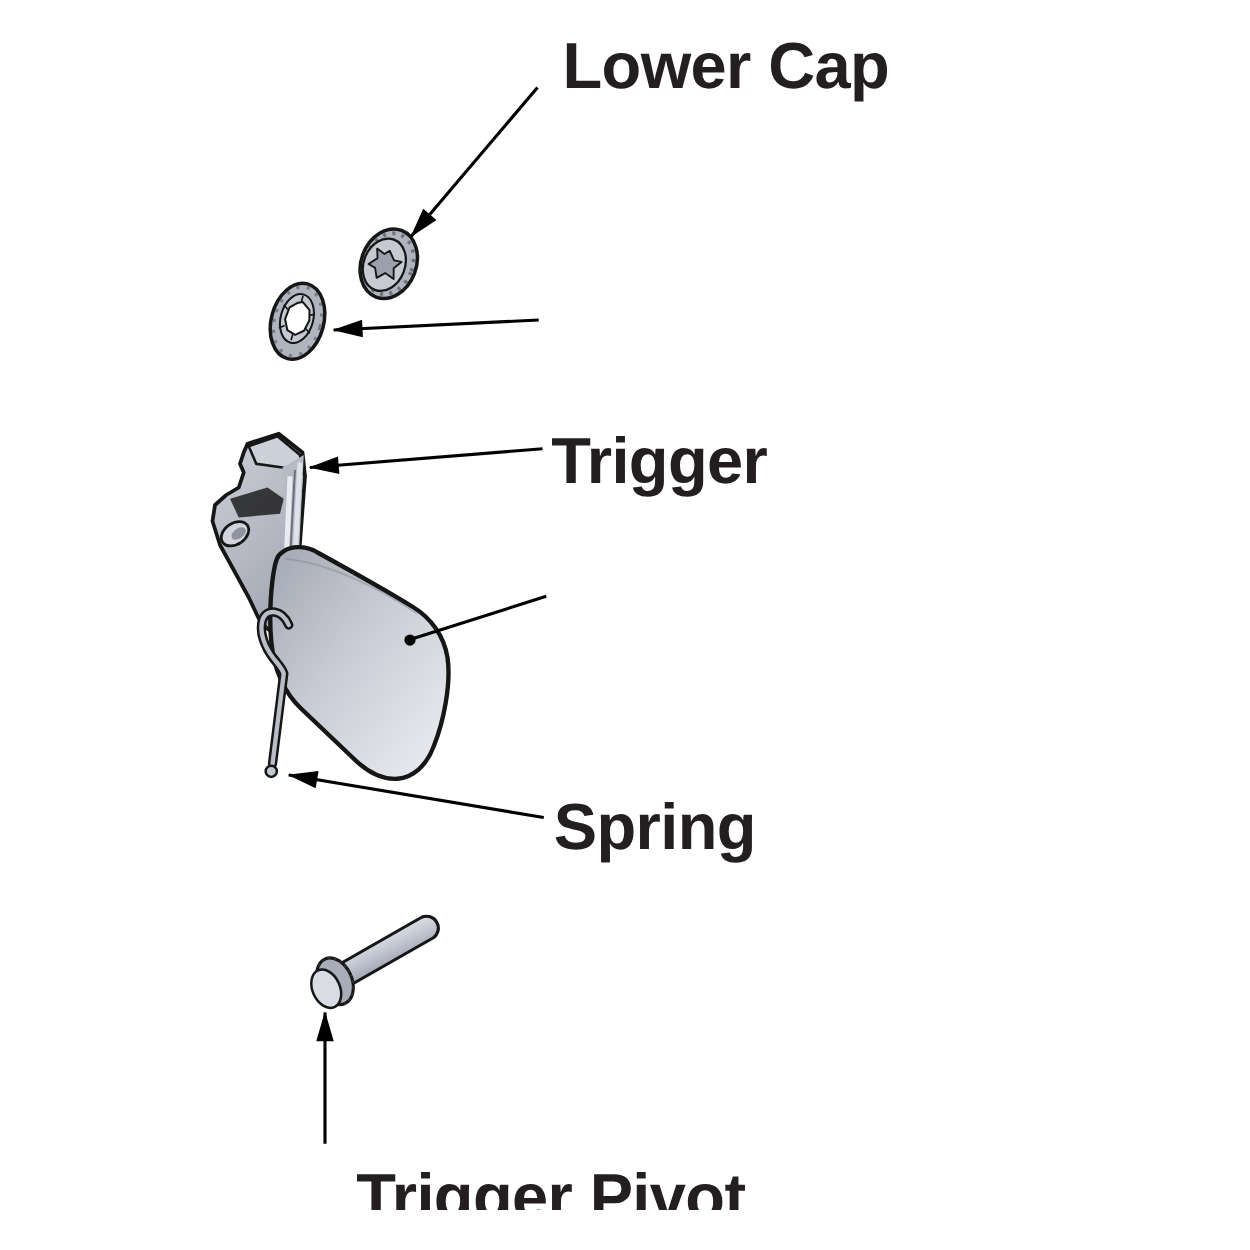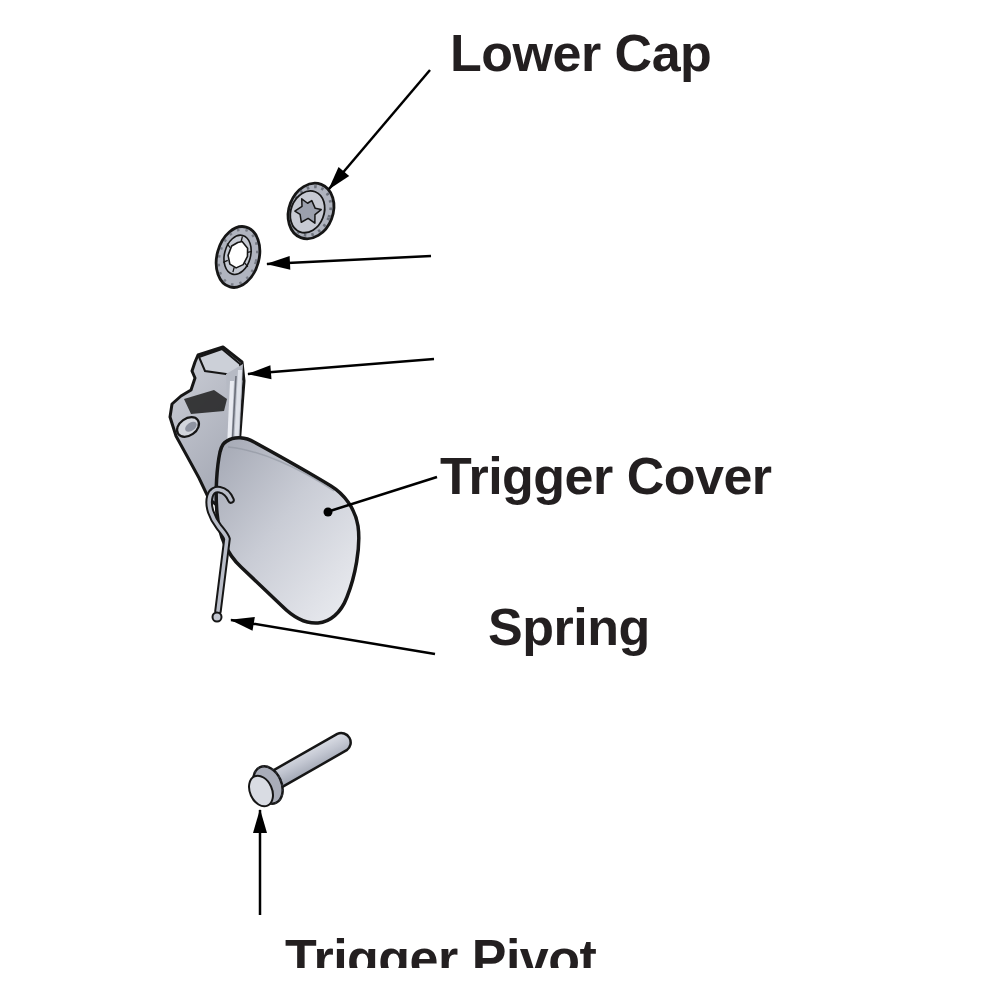--- a/index.html
+++ b/index.html
@@ -19,21 +19,21 @@
     line-height: 60px;
     letter-spacing: -0.5px;
     color: #231f20;
     white-space: nowrap;
   }
   .part-label.wrap { white-space: normal; }
   #label-lower-cap       { left: 450px; top: 23px;  }
   #label-lower-lock-washer { left: 444px; top: 183px; width: 345px; }
   #label-trigger         { left: 441px; top: 339px; }
   #label-trigger-cover   { left: 440px; top: 446px; }
-  #label-spring          { left: 443px; top: 597px; margin-left: 45px; }
+  #label-spring          { left: 443px; top: 632px; }
   #label-trigger-pivot   { left: 241px; top: 928px; margin-left: 44px; }
 </style>
 </head>
 <body>
 
 <div class="stage">
 
   <svg width="1000" height="1000" viewBox="0 0 1000 1000">
     <defs>
       <marker id="ah" viewBox="0 0 26 18" refX="24" refY="9" markerWidth="26" markerHeight="18" markerUnits="userSpaceOnUse" orient="auto">
@@ -139,16 +139,16 @@
       <line x1="431" y1="256" x2="267" y2="264" marker-end="url(#ah)"></line>
       <line x1="434" y1="359" x2="248" y2="374" marker-end="url(#ah)"></line>
       <line x1="437" y1="477" x2="330" y2="511"></line>
       <circle cx="328" cy="512" r="4.5" fill="#000000" stroke="none"></circle>
       <line x1="435" y1="654" x2="231" y2="620" marker-end="url(#ah)"></line>
       <line x1="260" y1="915" x2="260" y2="810" marker-end="url(#ah)"></line>
     </g>
   </svg>
 
   <div class="part-label" id="label-lower-cap">Lower Cap</div>
-  <div class="part-label" id="label-trigger-cover">Trigger Cover</div>
+  <div class="part-label" id="label-trigger">Trigger</div>
   <div class="part-label" id="label-spring">Spring</div>
   <div class="part-label" id="label-trigger-pivot">Trigger Pivot</div>
 </div>
 
 </body></html>

